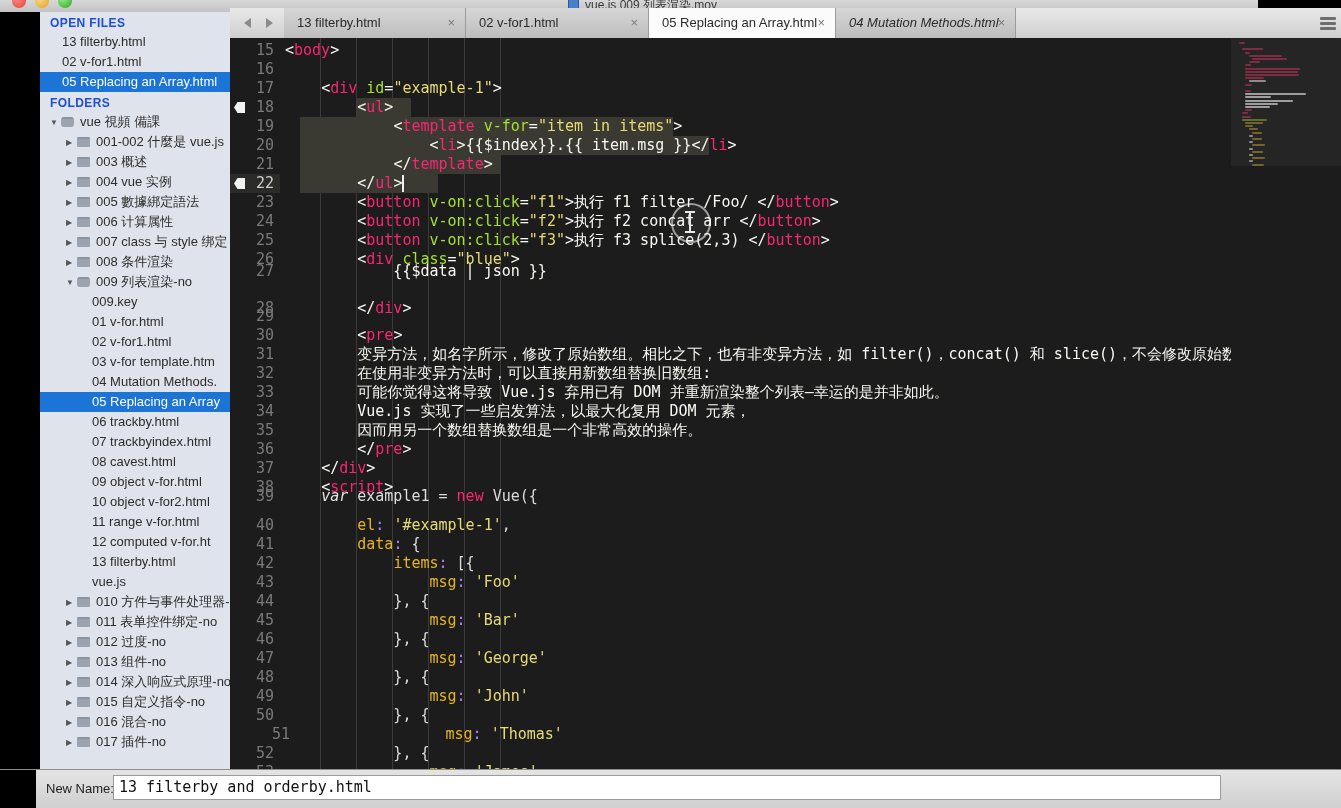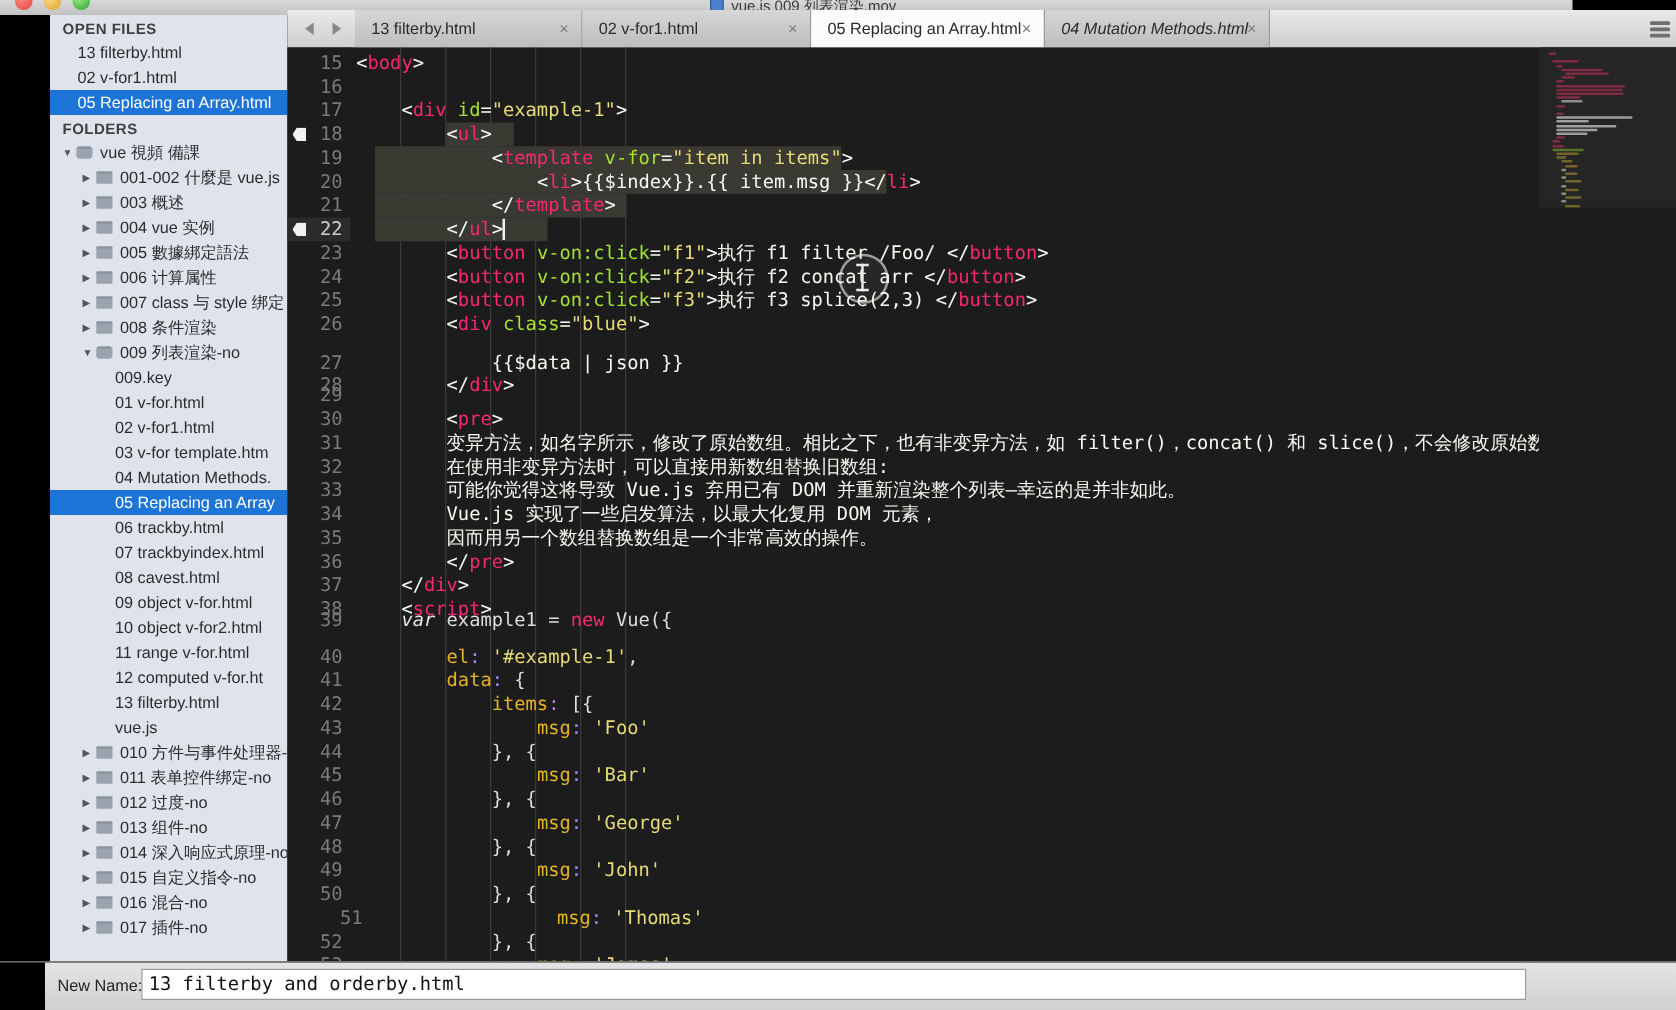--- a/index.html
+++ b/index.html
@@ -36,21 +36,21 @@
   .left-rail{position:absolute;left:0;top:12px;width:40px;height:784px;background:#000;}
 
   
   .sidebar{
     position:absolute;left:40px;top:12px;width:190px;height:757px;
     background:#dfe3eb;
     overflow:hidden;
     font-size:13px;color:#2c2c2c;
   }
   .side-header{
-    padding:4px 0 2px 10px;font-size:12px;font-weight:bold;color:#404040;
+    padding:4px 0 2px 10px;font-size:12px;font-weight:bold;color:#1d4ed8;
     letter-spacing:.4px;
   }
   .side-row{
     height:20px;line-height:20px;white-space:nowrap;overflow:hidden;
     padding-left:10px;font-size:13px;
   }
   .side-row.file{padding-left:22px;}
   .side-row.sel{background:#1c74d6;color:#fff;}
   .side-row.sel2{background:#1c74d6;color:#fff;}
   .tri{display:inline-block;width:11px;font-size:8px;color:#555;vertical-align:1px;}
@@ -287,21 +287,21 @@
         <div class="ln" style="top: 41px;"><span class="lnum">17</span><span class="ltext"><span class="c-plain">    </span><span class="c-punct">&lt;</span><span class="c-tag">div</span> <span class="c-attr">id</span><span class="c-punct">=</span><span class="c-str">"example-1"</span><span class="c-punct">&gt;</span></span></div>
         <div class="ln" style="top: 60px;"><div class="bookmark" style="top: 4px;"></div><span class="lnum">18</span><span class="ltext"><span class="c-plain">        </span><span class="c-punct">&lt;</span><span class="c-tag">ul</span><span class="c-punct">&gt;</span></span></div>
         <div class="ln" style="top: 79px;"><span class="lnum">19</span><span class="ltext"><span class="c-plain">            </span><span class="c-punct">&lt;</span><span class="c-tag">template</span> <span class="c-attr">v-for</span><span class="c-punct">=</span><span class="c-str">"item in items"</span><span class="c-punct">&gt;</span></span></div>
         <div class="ln" style="top: 98px;"><span class="lnum">20</span><span class="ltext"><span class="c-plain">                </span><span class="c-punct">&lt;</span><span class="c-tag">li</span><span class="c-punct">&gt;</span><span class="c-plain">{{$index}}.{{ item.msg }}</span><span class="c-punct">&lt;/</span><span class="c-tag">li</span><span class="c-punct">&gt;</span></span></div>
         <div class="ln" style="top: 117px;"><span class="lnum">21</span><span class="ltext"><span class="c-plain">            </span><span class="c-punct">&lt;/</span><span class="c-tag">template</span><span class="c-punct">&gt;</span></span></div>
         <div class="ln" style="top: 136px;"><div class="bookmark" style="top: 4px;"></div><span class="lnum cur">22</span><span class="ltext"><span class="c-plain">        </span><span class="c-punct">&lt;/</span><span class="c-tag">ul</span><span class="c-punct">&gt;</span></span></div>
         <div class="ln" style="top: 155px;"><span class="lnum">23</span><span class="ltext"><span class="c-plain">        </span><span class="c-punct">&lt;</span><span class="c-tag">button</span> <span class="c-attr">v-on:click</span><span class="c-punct">=</span><span class="c-str">"f1"</span><span class="c-punct">&gt;</span><span class="c-plain">执行 f1 filter /Foo/ </span><span class="c-punct">&lt;/</span><span class="c-tag">button</span><span class="c-punct">&gt;</span></span></div>
         <div class="ln" style="top: 174px;"><span class="lnum">24</span><span class="ltext"><span class="c-plain">        </span><span class="c-punct">&lt;</span><span class="c-tag">button</span> <span class="c-attr">v-on:click</span><span class="c-punct">=</span><span class="c-str">"f2"</span><span class="c-punct">&gt;</span><span class="c-plain">执行 f2 concat arr </span><span class="c-punct">&lt;/</span><span class="c-tag">button</span><span class="c-punct">&gt;</span></span></div>
         <div class="ln" style="top: 193px;"><span class="lnum">25</span><span class="ltext"><span class="c-plain">        </span><span class="c-punct">&lt;</span><span class="c-tag">button</span> <span class="c-attr">v-on:click</span><span class="c-punct">=</span><span class="c-str">"f3"</span><span class="c-punct">&gt;</span><span class="c-plain">执行 f3 splice(2,3) </span><span class="c-punct">&lt;/</span><span class="c-tag">button</span><span class="c-punct">&gt;</span></span></div>
         <div class="ln" style="top: 212px;"><span class="lnum">26</span><span class="ltext"><span class="c-plain">        </span><span class="c-punct">&lt;</span><span class="c-tag">div</span> <span class="c-attr">class</span><span class="c-punct">=</span><span class="c-str">"blue"</span><span class="c-punct">&gt;</span></span></div>
-        <div class="ln" style="top: 243px;"><span class="lnum">27</span><span class="ltext"><span class="c-plain">            {{$data | json }}</span></span></div>
+        <div class="ln" style="top: 224px;"><span class="lnum">27</span><span class="ltext"><span class="c-plain">            {{$data | json }}</span></span></div>
         <div class="ln" style="top: 250px; margin-top: 11px;"><span class="lnum">28</span><span class="ltext"><span class="c-plain">        </span><span class="c-punct">&lt;/</span><span class="c-tag">div</span><span class="c-punct">&gt;</span></span></div>
         <div class="ln" style="top: 269px;"><span class="lnum">29</span><span class="ltext"></span></div>
         <div class="ln" style="top: 288px;"><span class="lnum">30</span><span class="ltext"><span class="c-plain">        </span><span class="c-punct">&lt;</span><span class="c-tag">pre</span><span class="c-punct">&gt;</span></span></div>
         <div class="ln" style="top: 307px;"><span class="lnum">31</span><span class="ltext"><span class="c-cn">        变异方法，如名字所示，修改了原始数组。相比之下，也有非变异方法，如 filter()，concat() 和 slice()，不会修改原始数组而是返回一个新数组。</span></span></div>
         <div class="ln" style="top: 326px;"><span class="lnum">32</span><span class="ltext"><span class="c-cn">        在使用非变异方法时，可以直接用新数组替换旧数组:</span></span></div>
         <div class="ln" style="top: 345px;"><span class="lnum">33</span><span class="ltext"><span class="c-cn">        可能你觉得这将导致 Vue.js 弃用已有 DOM 并重新渲染整个列表—幸运的是并非如此。</span></span></div>
         <div class="ln" style="top: 364px;"><span class="lnum">34</span><span class="ltext"><span class="c-cn">        Vue.js 实现了一些启发算法，以最大化复用 DOM 元素，</span></span></div>
         <div class="ln" style="top: 383px;"><span class="lnum">35</span><span class="ltext"><span class="c-cn">        因而用另一个数组替换数组是一个非常高效的操作。</span></span></div>
         <div class="ln" style="top: 402px;"><span class="lnum">36</span><span class="ltext"><span class="c-plain">        </span><span class="c-punct">&lt;/</span><span class="c-tag">pre</span><span class="c-punct">&gt;</span></span></div>
         <div class="ln" style="top: 421px;"><span class="lnum">37</span><span class="ltext"><span class="c-plain">    </span><span class="c-punct">&lt;/</span><span class="c-tag">div</span><span class="c-punct">&gt;</span></span></div>

